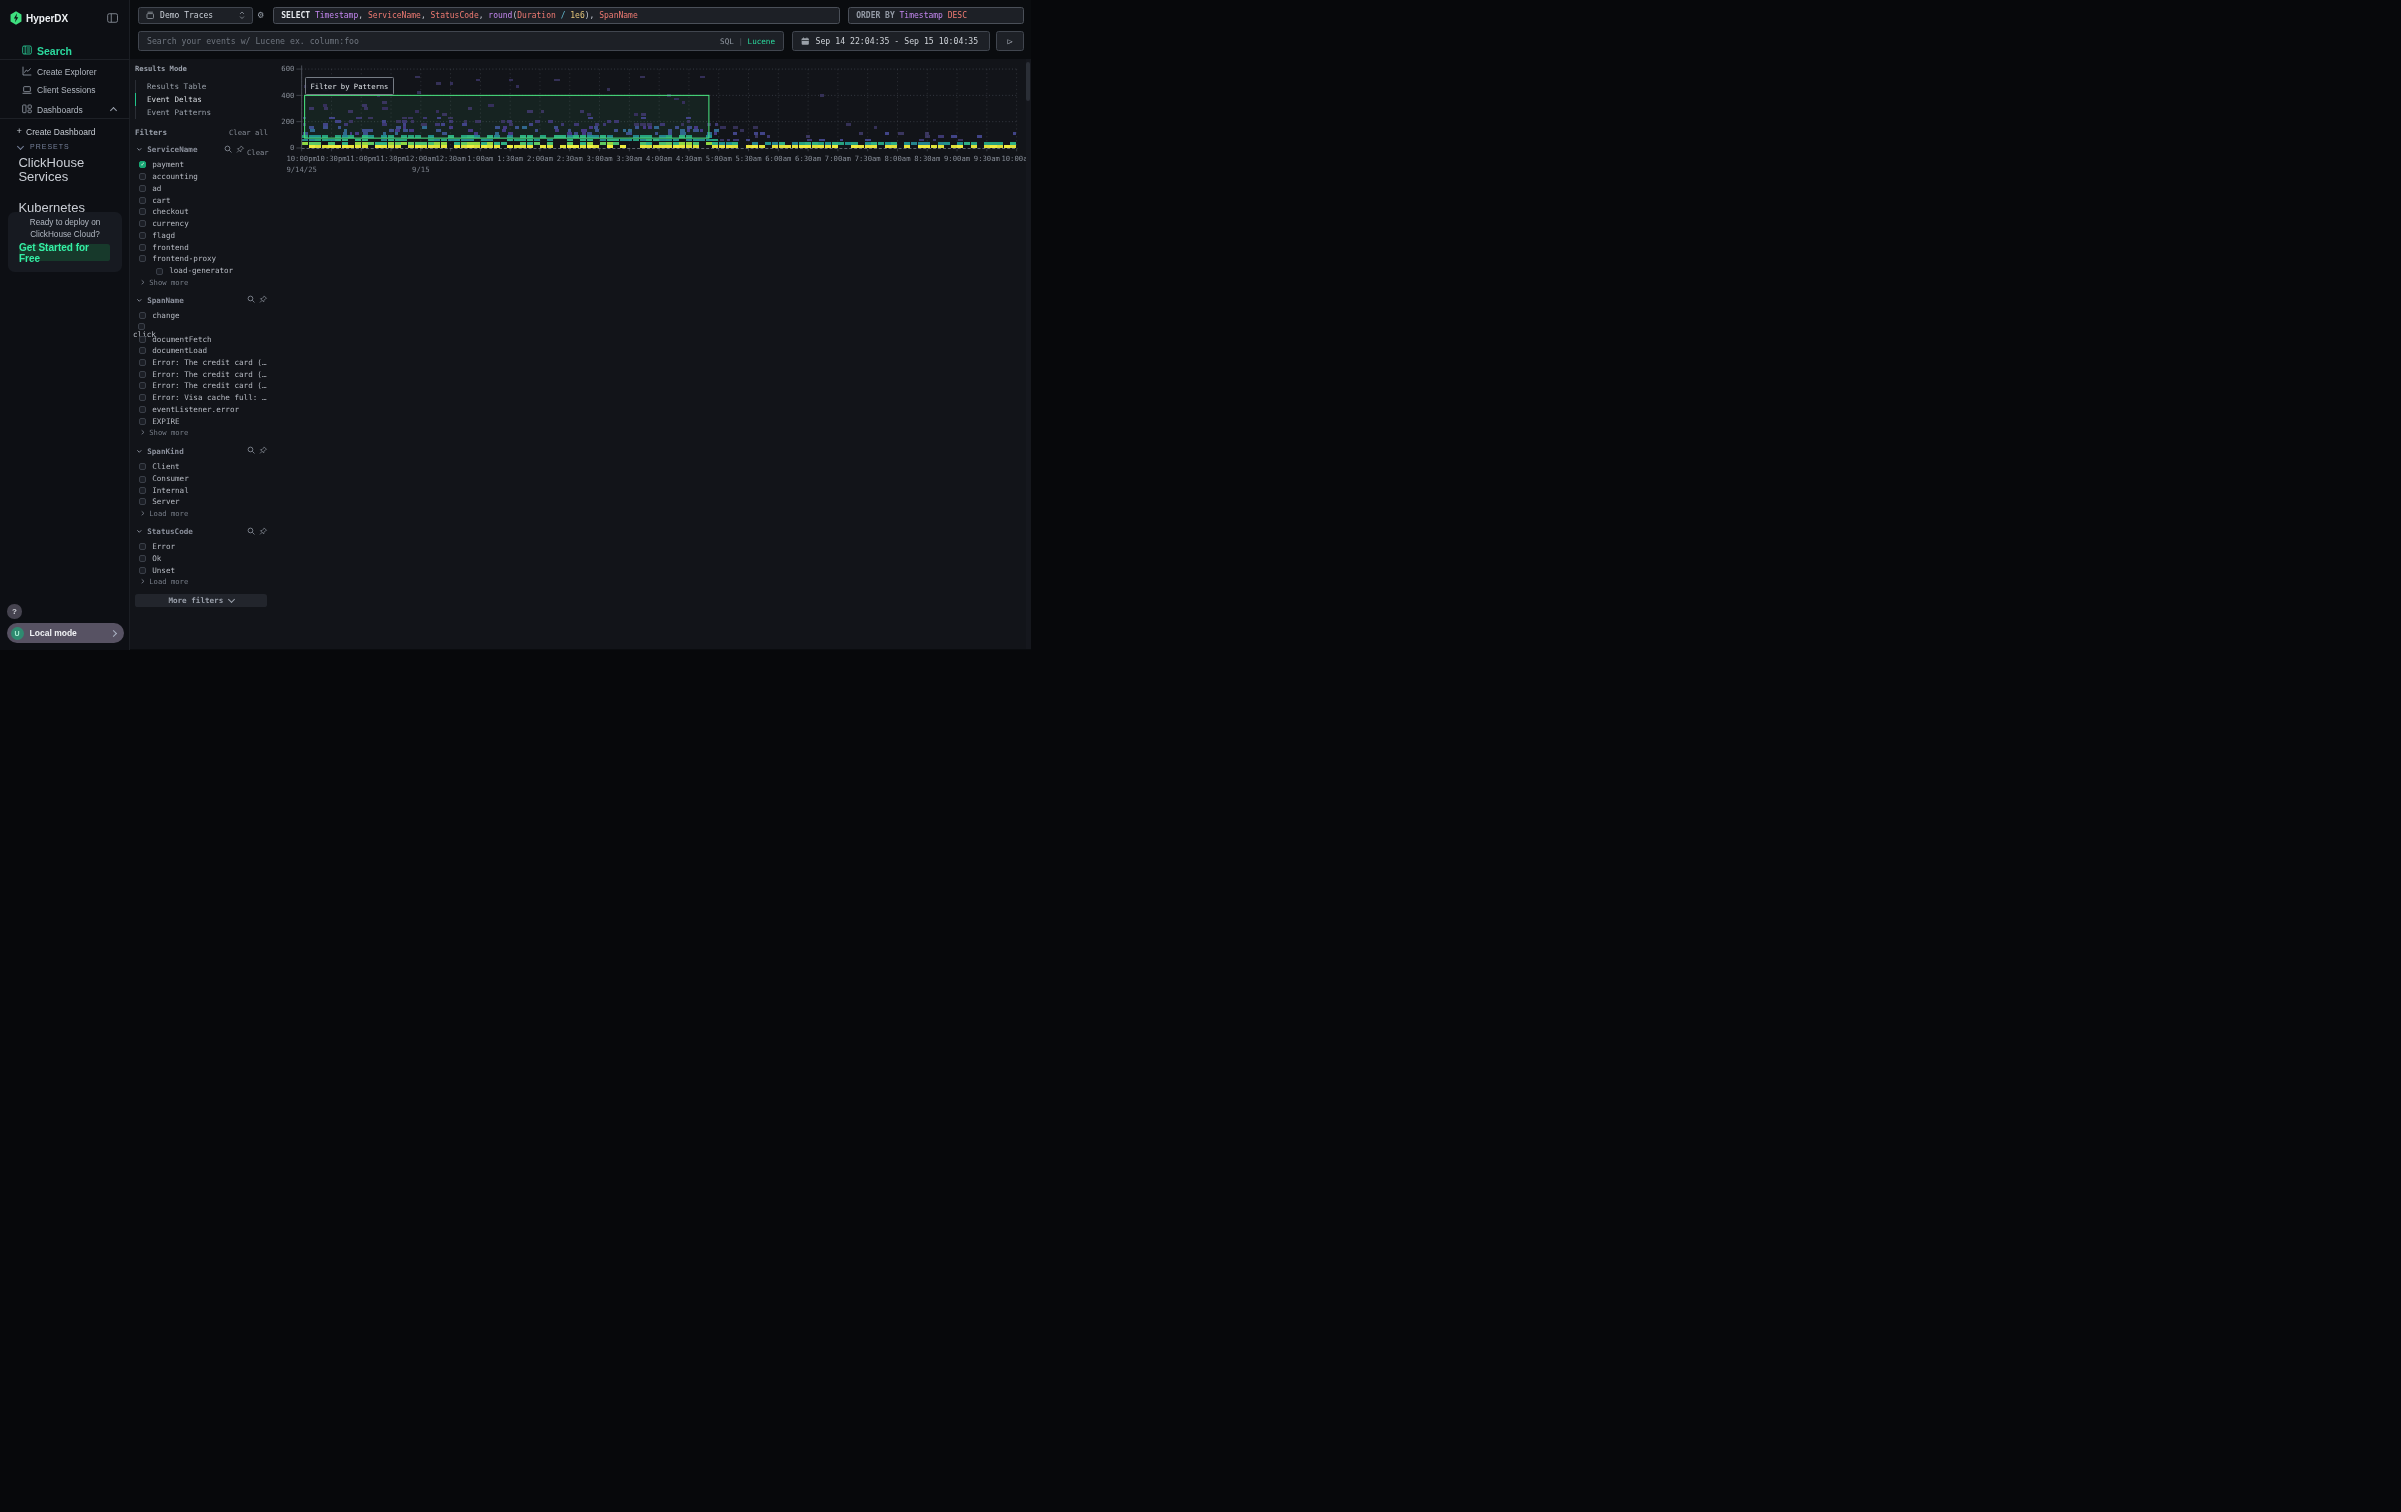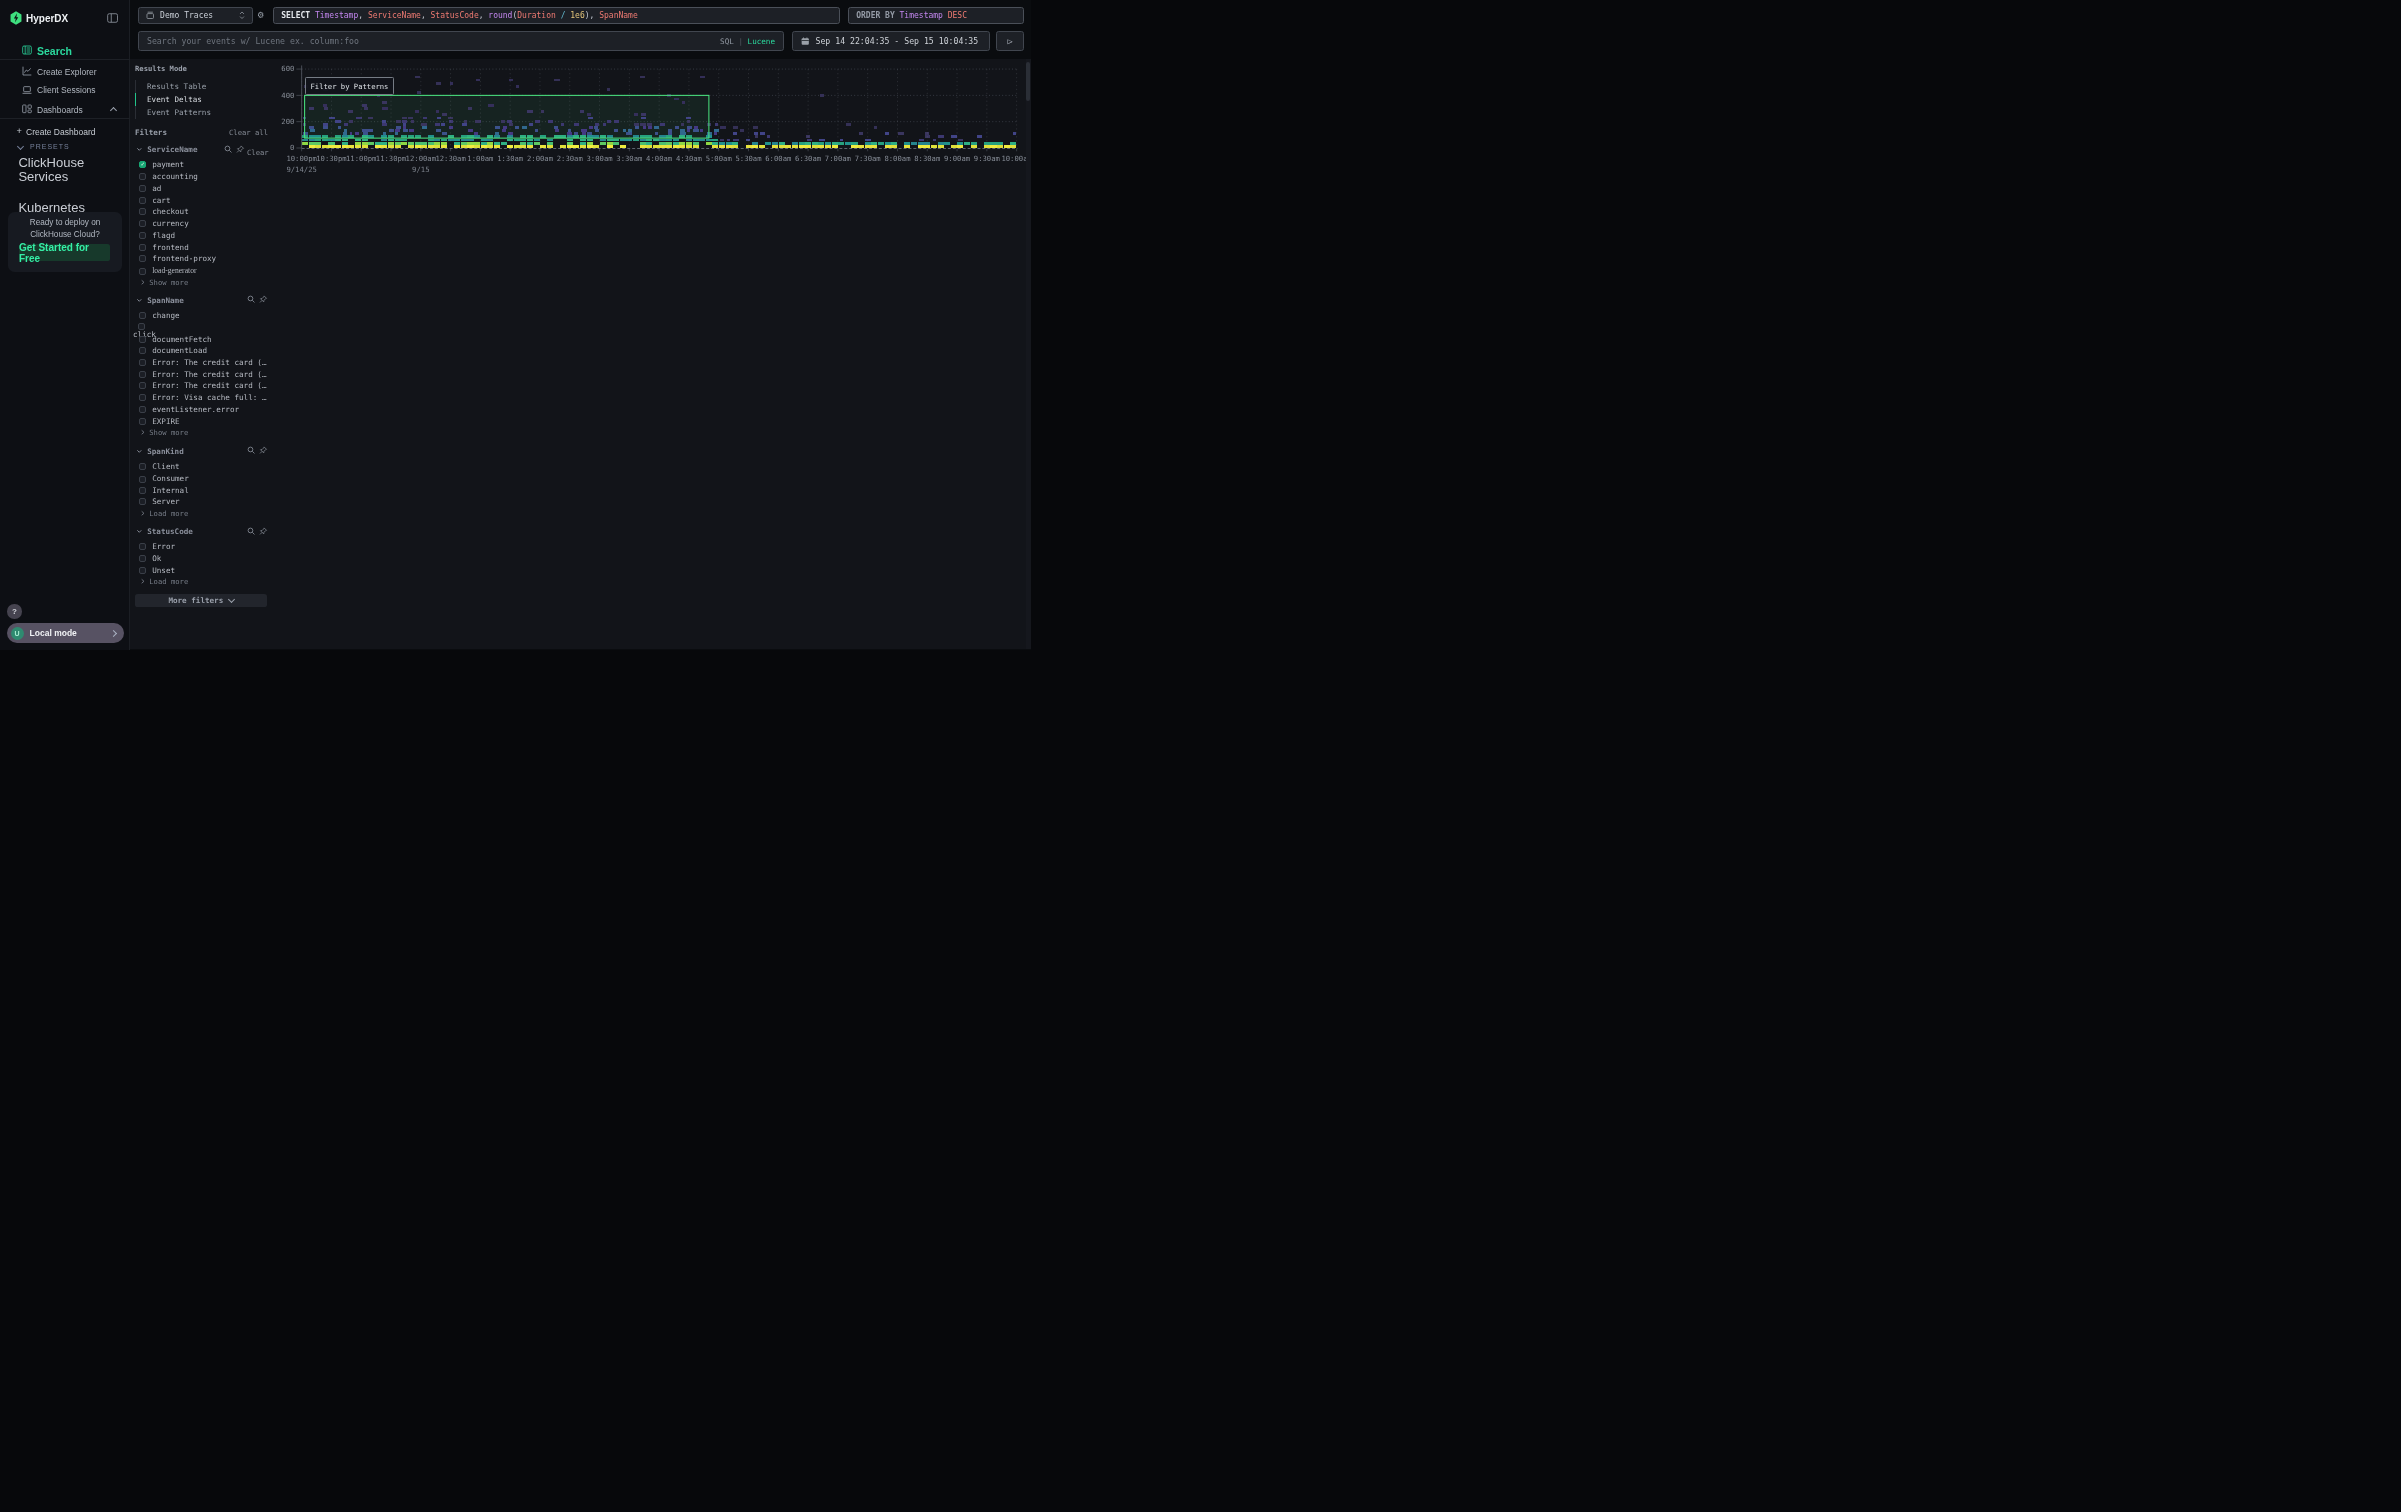--- a/index.html
+++ b/index.html
@@ -271,21 +271,21 @@
         <span class="cb-lbl">flagd</span>
       </div>
       <div class="abs" style="left: 139px; top: 243px; height: 9.2px; display: flex; align-items: center; cursor: pointer; pointer-events: auto;">
         <span class="cb"></span>
         <span class="cb-lbl">frontend</span>
       </div>
       <div class="abs" style="left: 139px; top: 254px; height: 9.2px; display: flex; align-items: center; cursor: pointer; pointer-events: auto;">
         <span class="cb"></span>
         <span class="cb-lbl">frontend-proxy</span>
       </div>
-      <div class="abs" style="left: 139px; top: 266px; height: 9.2px; display: flex; align-items: flex-end; cursor: pointer; pointer-events: auto; font-family: Liberation Serif, serif;">
+      <div class="abs" style="left: 156px; top: 266px; height: 9.2px; display: flex; align-items: flex-end; cursor: pointer; pointer-events: auto;">
         <span class="cb"></span>
         <span class="cb-lbl">load-generator</span>
       </div>
       <div class="abs more-row" style="left: 140px; top: 278px; height: 9.2px; pointer-events: auto;">
         <svg width="5.3" height="6.6" viewBox="0 0 8 10" fill="none" stroke="#767c87" stroke-width="1.3">
           <polyline points="2.5,2 6,5 2.5,8"></polyline>
         </svg>
         <span style="margin-left:4px;">Show more</span>
       </div>
       <div class="abs" style="left: 136px; top: 295px; height: 10.5px; display: flex; align-items: center; pointer-events: auto;">

